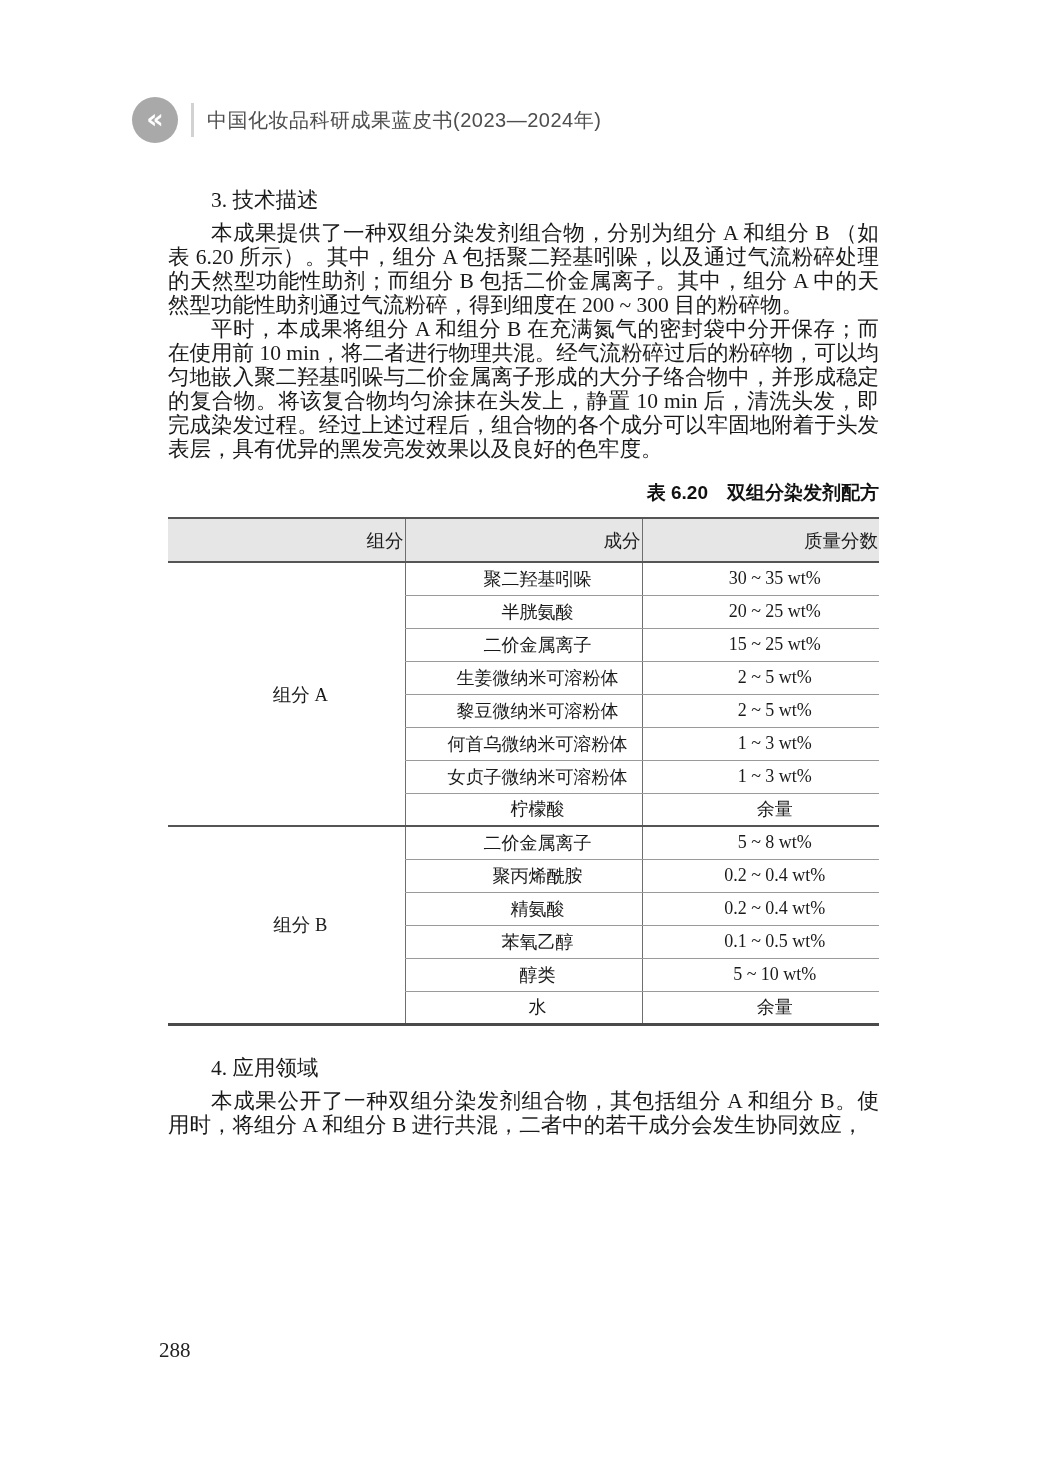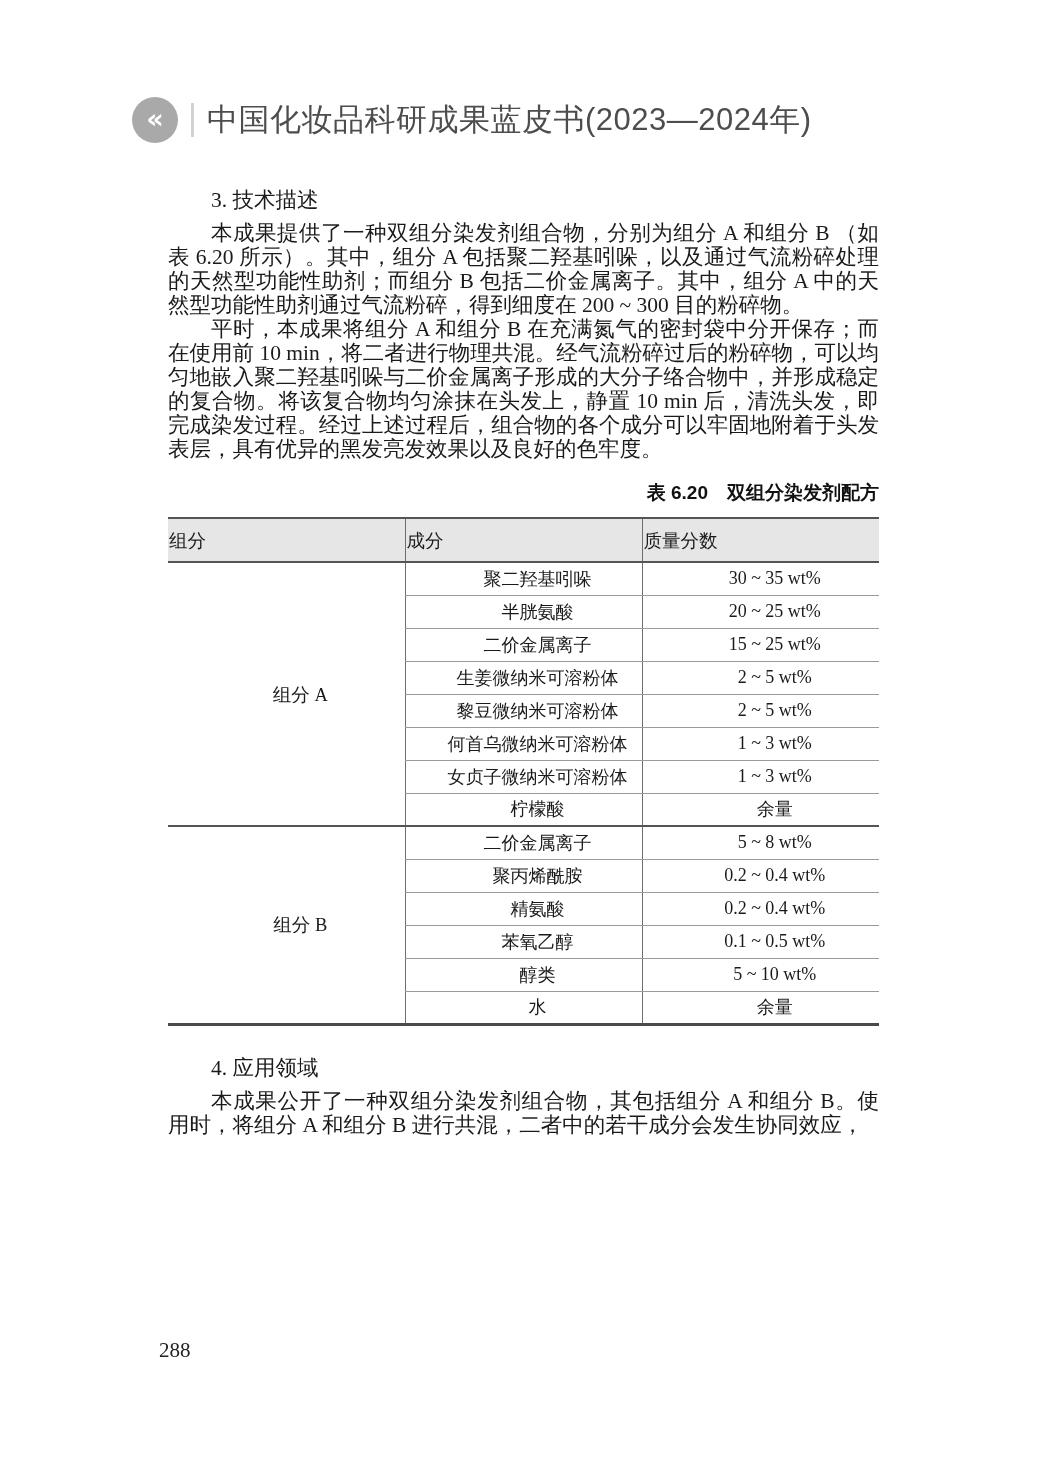--- a/index.html
+++ b/index.html
@@ -24,21 +24,21 @@
     font-family: "DejaVu Sans", sans-serif;
     font-size: 27px; font-weight: bold; line-height: 1;
     padding-bottom: 3px;
   }
   .header-divider {
     width: 3px; height: 34px; background: #d2d2d2;
     margin: 0 13px 0 13px;
   }
   .header-title {
     font-family: "Liberation Sans", "DejaVu Sans", sans-serif;
-    font-size: 31px; color: #4d4d4d; letter-spacing: 0.5px;
+    font-size: 20px; color: #4d4d4d; letter-spacing: 0.5px;
   }
 
   
   .content {
     position: absolute; left: 168px; top: 180px; width: 711px;
   }
   .sec-heading {
     font-size: 21.5px; line-height: 41px;
     text-indent: 2em; font-weight: normal; margin: 0; font-family: Liberation Serif, serif;
   }
@@ -58,21 +58,21 @@
     table-layout: fixed;
     border-top: 2px solid #555555;
     border-bottom: 3px solid #4a4a4a;
     font-size: 18px;
   }
   table.formula col { width: 33.33%; }
   table.formula th {
     background: #e6e6e6;
     font-family: "Liberation Sans", "DejaVu Sans", sans-serif;
     font-weight: normal; font-size: 18.5px;
-    height: 44px; text-align: left;
+    height: 44px; text-align: right;
     border-bottom: 2px solid #555555;
   }
   table.formula td {
     height: 33px; text-align: center;
     border-bottom: 1px solid #9a9a9a;
     font-size: 18px; color: #1a1a1a; padding-left: 29px;
   }
   table.formula .vline { border-left: 1px solid #6e6e6e; }
   table.formula td.component-cell {
     border-bottom: 2px solid #555555;

